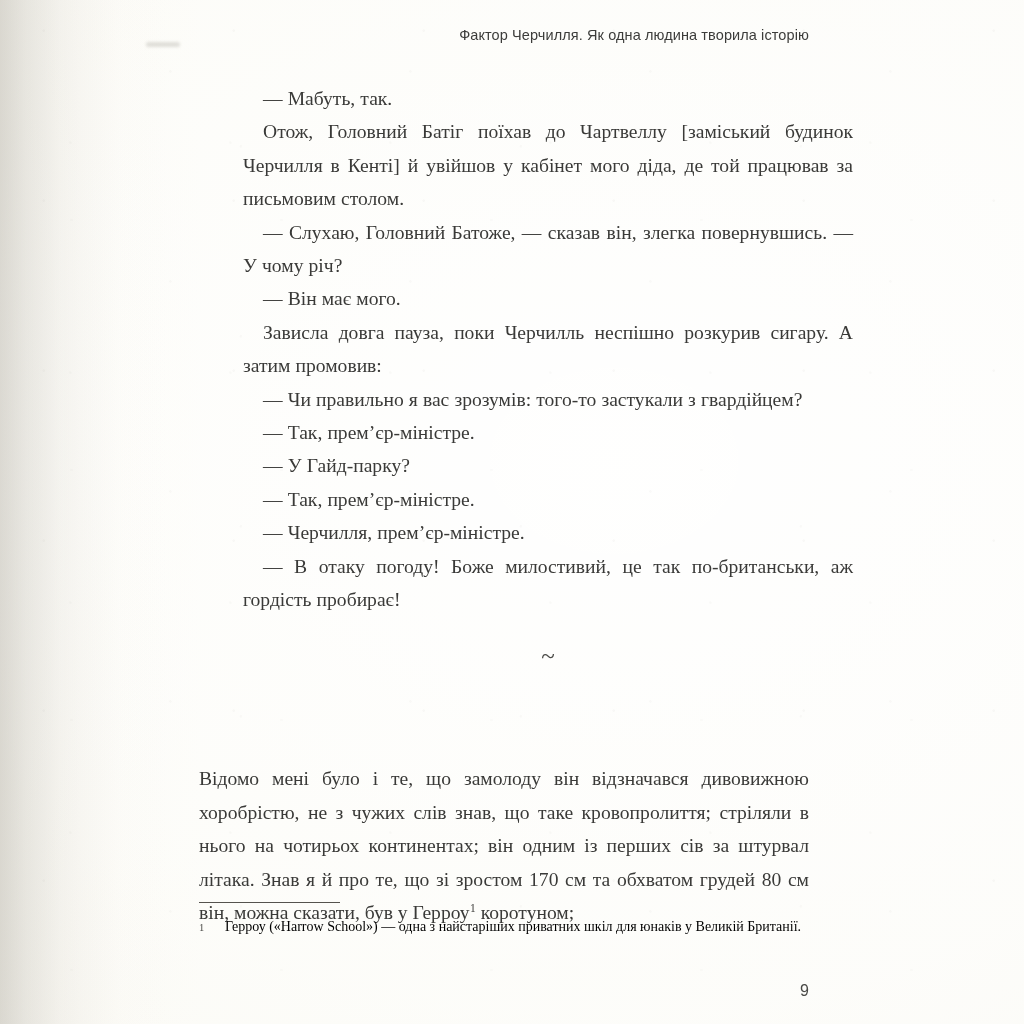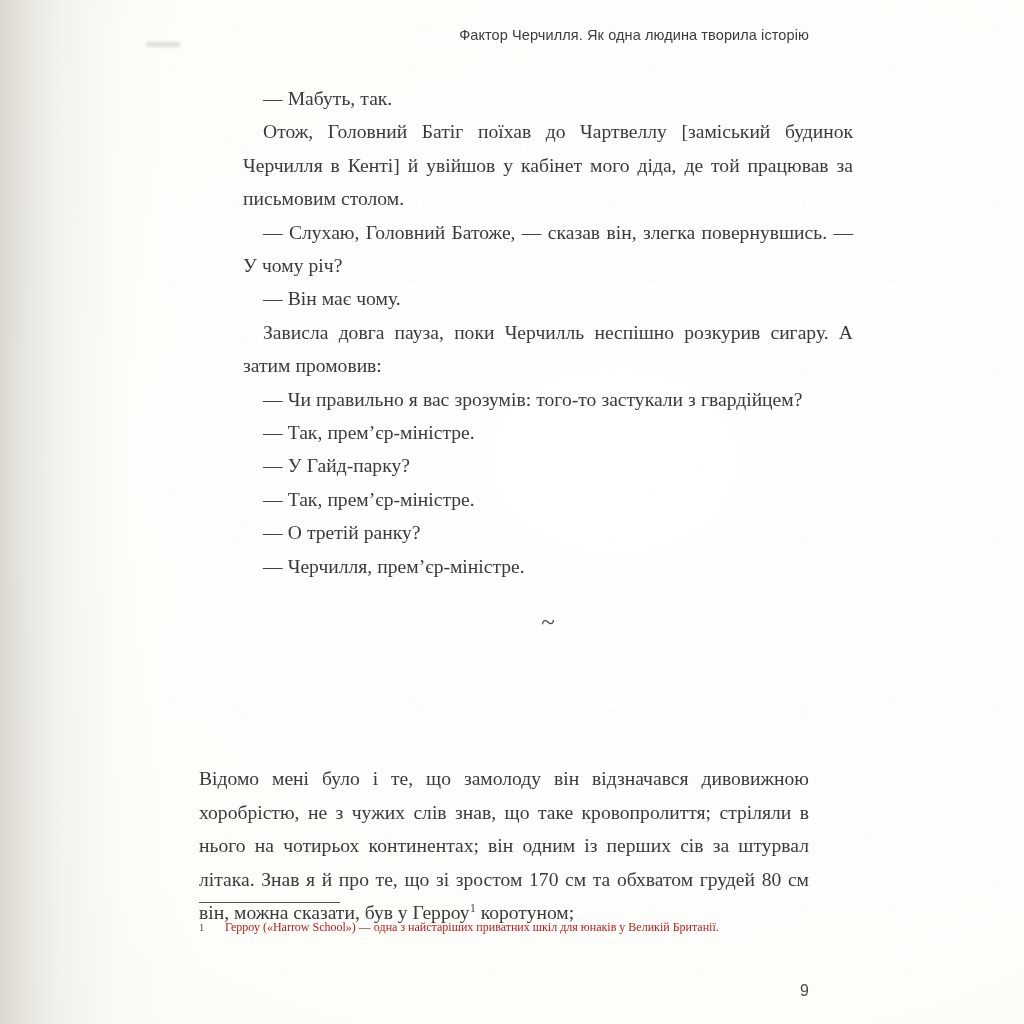--- a/index.html
+++ b/index.html
@@ -150,24 +150,24 @@
     flex: 0 0 auto;
     width: 26px;
     font-size: 10.5px;
     line-height: 22px;
     color: #4a4a47;
     padding-top: 1px;
   }
 
   .footnote-text {
     flex: 1 1 auto;
-    font-size: 12px;
+    font-size: 14px;
     line-height: 22.4px;
     text-align: justify;
-    color: #b91c1c;
+    color: #000000;
   }
 
   
   .folio {
     position: absolute;
     top: 982px;
     left: 0;
     width: 610px;
     text-align: right;
     font-family: "Liberation Sans", "DejaVu Sans", sans-serif;
@@ -200,28 +200,28 @@
   <div class="edge-fleck"></div>
 
   <div class="text-column">
 
     <div class="running-head">Фактор Черчилля. Як одна людина творила історію</div>
 
     <div class="body-block">
       <p class="para">— Мабуть, так.</p>
       <p class="para">Отож, Головний Батіг поїхав до Чартвеллу [заміський будинок Черчилля в Кенті] й увійшов у кабінет мого діда, де той працював за письмовим столом.</p>
       <p class="para">— Слухаю, Головний Батоже, — сказав він, злегка повернувшись. — У чому річ?</p>
-      <p class="para">— Він має чому.</p>
+      <p class="para">— Він має мого.</p>
       <p class="para">Зависла довга пауза, поки Черчилль неспішно розкурив сигару. А затим промовив:</p>
       <p class="para">— Чи правильно я вас зрозумів: того-то застукали з гвардійцем?</p>
       <p class="para">— Так, прем’єр-міністре.</p>
       <p class="para">— У Гайд-парку?</p>
       <p class="para">— Так, прем’єр-міністре.</p>
-      <p class="para">— О третій ранку?</p>
       <p class="para">— Черчилля, прем’єр-міністре.</p>
+      <p class="para">— В отаку погоду! Боже милостивий, це так по-британськи, аж гордість пробирає!</p>
 
       <div class="divider">~</div>
     </div>
 
     <div class="closing-block">
       <p class="closing"><span>Відомо мені було і те, що замолоду він відзначався дивовижною хоробрістю, не з чужих слів знав, що таке кровопролиття; стріляли в нього на чотирьох континентах; він одним із перших сів за штурвал літака. Знав я й про те, що зі зростом 170 см та обхватом грудей 80 см він, можна сказати, був у Герроу</span><sup class="fn-ref">1</sup><span> коротуном;</span></p>
     </div>
 
     <div class="footnote-area">
       <div class="footnote-rule"></div>

